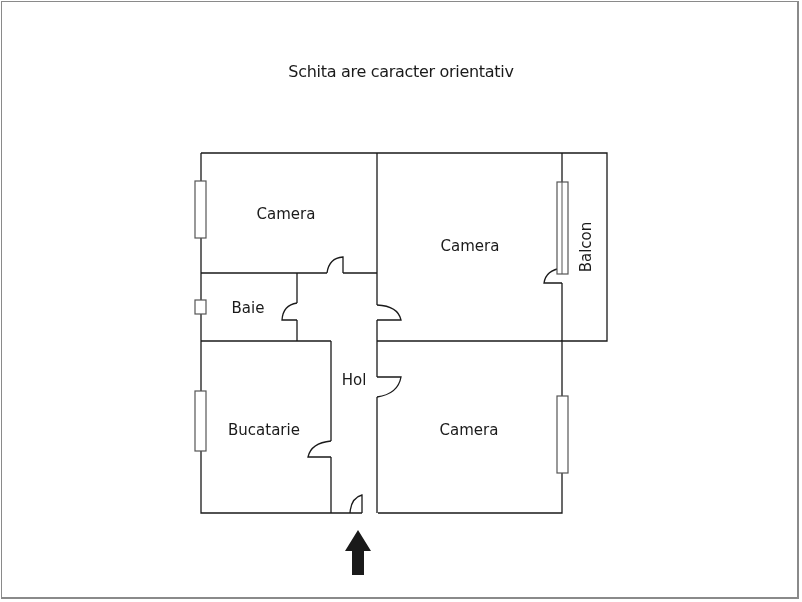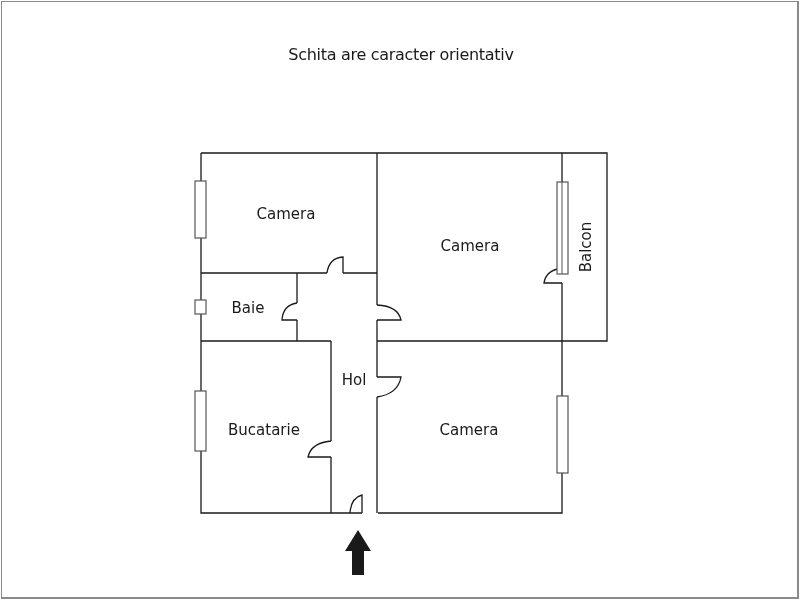--- a/index.html
+++ b/index.html
@@ -1,20 +1,20 @@
 <!DOCTYPE html>
 <html><head>
   <meta charset="utf-8">
   <style>
     html, body { margin: 0; padding: 0; background: #ffffff; }
     body { width: 802px; height: 602px; position: relative; overflow: hidden;
            font-family: "DejaVu Sans", sans-serif; }
     .frame { position: absolute; left: 1px; top: 1px; width: 798px; height: 598px;
              border: 2px solid #8a8a8a; box-sizing: border-box; border-width: 1px 2px 2px 1px; background:#fff; }
-    .title { position: absolute; left: 0; width: 802px; top: 45px; text-align: center;
+    .title { position: absolute; left: 0; width: 802px; top: 62px; text-align: center;
              font-size: 16px; color: #1a1a1a; letter-spacing: -0.3px; }
     svg { position: absolute; left: 0; top: 0; }
     .lbl { font-family: "DejaVu Sans", sans-serif; font-size: 15px; fill: #1a1a1a; }
   </style>
 </head>
 <body>
 
 <div class="frame"></div>
 
 <div class="title">Schita are caracter orientativ</div>

